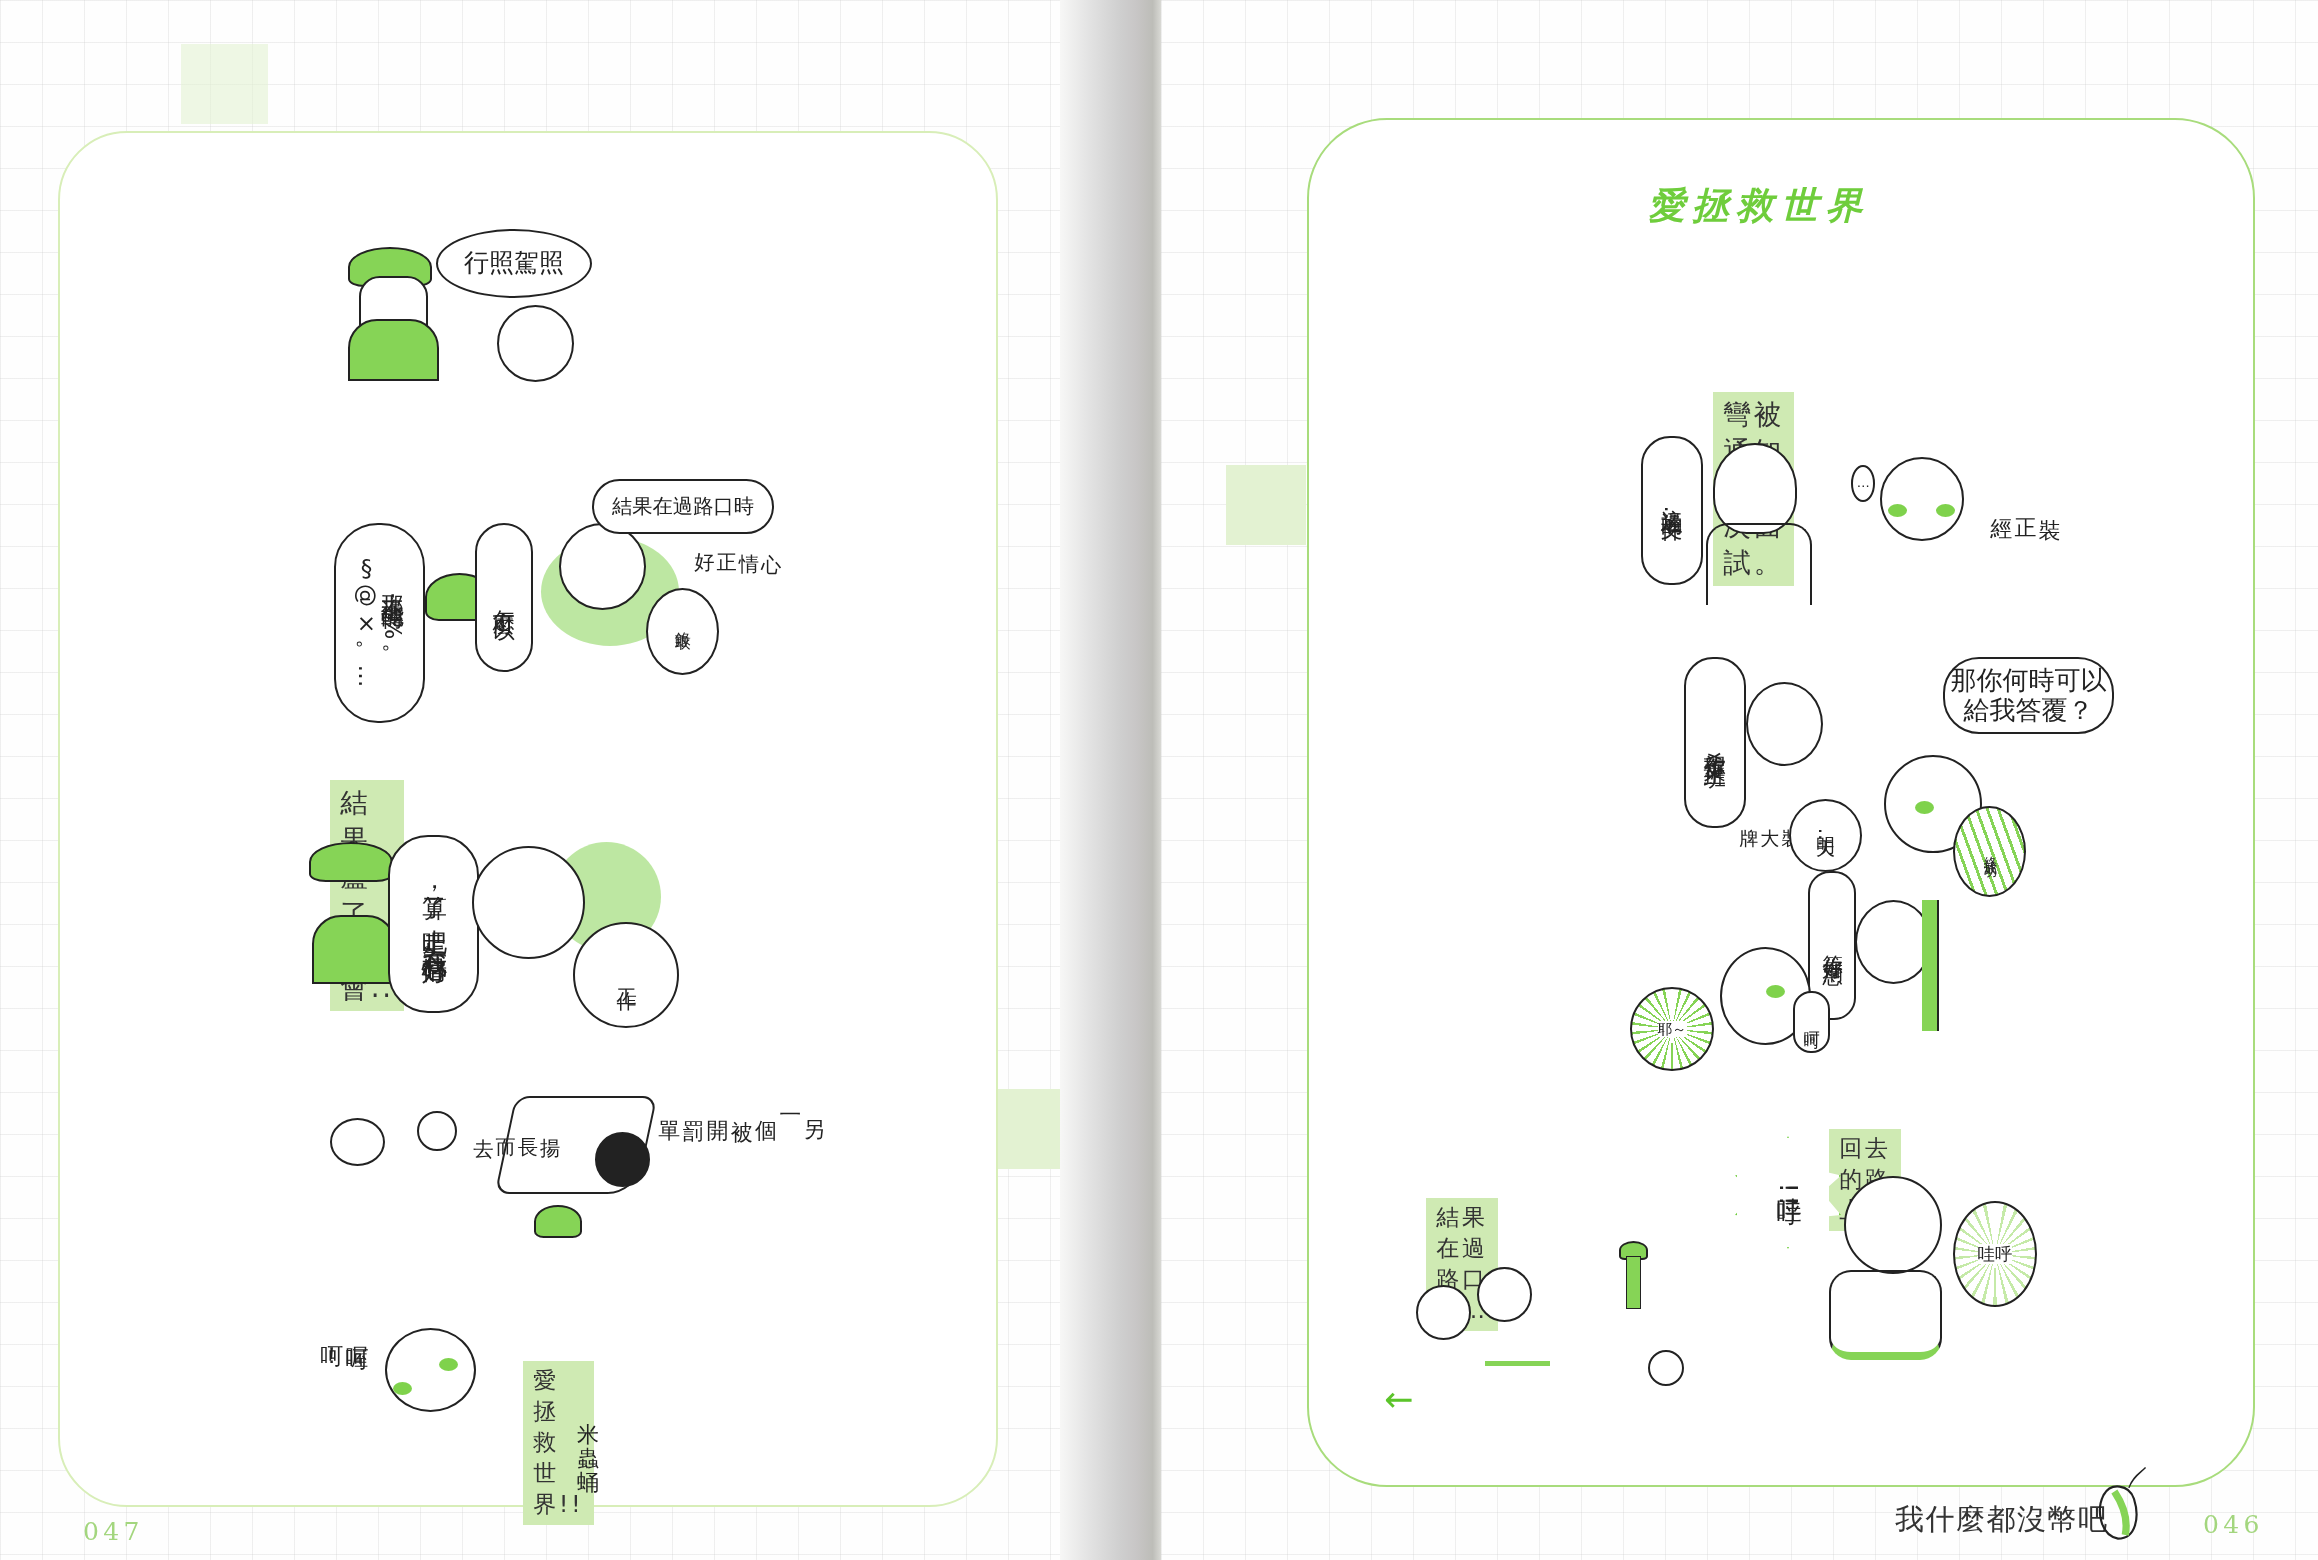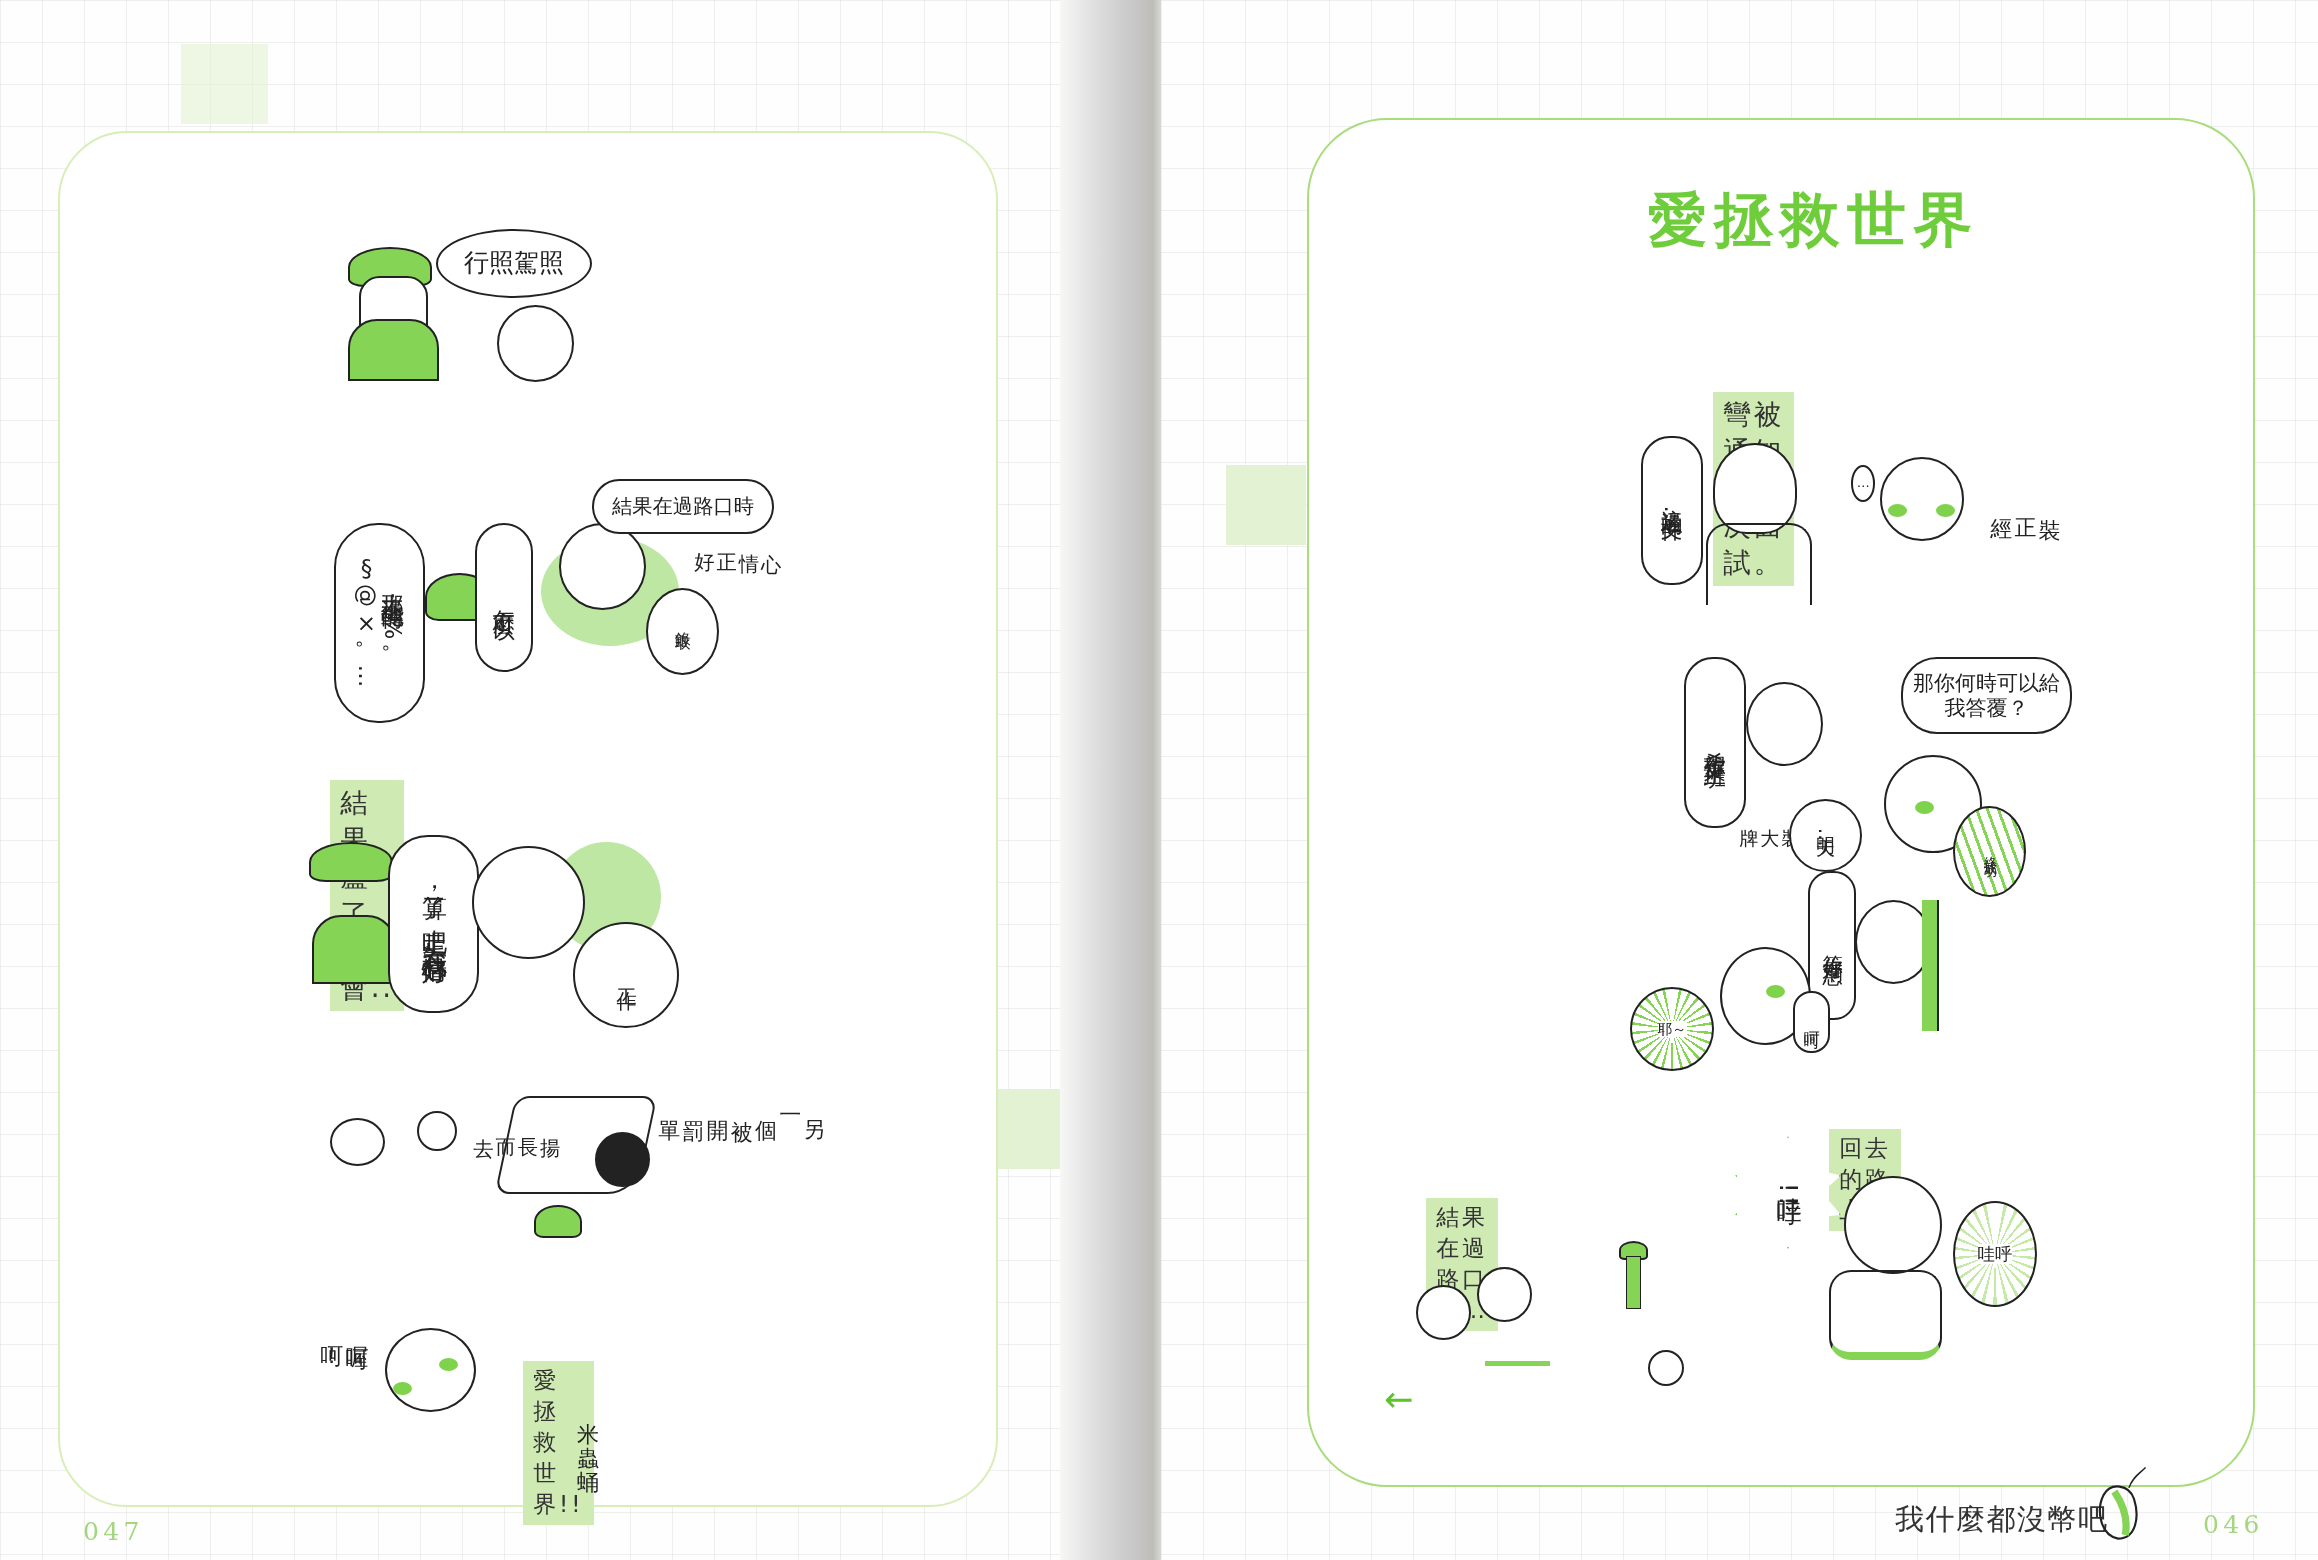--- a/index.html
+++ b/index.html
@@ -10,21 +10,21 @@
       linear-gradient(to right, rgba(200,200,200,0.28) 0.7px, transparent 0.7px),
       linear-gradient(to bottom, rgba(200,200,200,0.28) 0.7px, transparent 0.7px);
     background-size:42px 42px;}
   .page-left{left:0;width:1089px;}
   .page-right{left:1161px;width:1157px;}
   .gutter{position:absolute;left:1060px;top:0;width:109px;height:1561px;
     background:linear-gradient(to right,#f7f7f6 0%,#e4e4e4 25%,#cfcfcf 55%,#c8c6c6 70%,#bdbdb8 85%,#f4f4f0 100%);}
   .frame{position:absolute;border:2.2px solid #a8dc7c;background:#fff;}
   .frame-left{left:58px;top:131px;width:936px;height:1372px;border-radius:69px;border-color:#d8eeb8;}
   .frame-right{left:1307px;top:118px;width:944px;height:1365px;border-radius:80px;}
-  .chapter-title{position:absolute;left:1648px;top:181px;font-size:59px;letter-spacing:7.3px;color:#6fcd3c;font-weight:bold;}
+  .chapter-title{position:absolute;left:1648px;top:181px;font-size:37px;letter-spacing:7.3px;color:#6fcd3c;font-weight:bold;font-style:italic;}
   .caption{position:absolute;background:#cfeab3;color:#333;font-size:27.6px;padding:4.4px 10.2px;letter-spacing:2.9px;}
   .bubble{position:absolute;border:2.2px solid #222;background:#fff;border-radius:50%;color:#222;display:flex;align-items:center;justify-content:center;text-align:center;font-size:25px;line-height:1.15;}
   .vtext{writing-mode:vertical-rl;letter-spacing:2.9px;}
   .note{position:absolute;color:#222;font-size:23px;line-height:1.1;}
   .char{position:absolute;border:2.2px solid #222;border-radius:50%;background:#fff;}
   .blush{position:absolute;width:19px;height:13px;border-radius:50%;background:#7fd24c;}
   .cap{position:absolute;background:#86d456;border:2.2px solid #222;border-radius:50% 50% 20% 20%;}
   .body-green{position:absolute;background:#86d456;border:2.2px solid #222;border-radius:29px 29px 0 0;}
   .green-splash{position:absolute;border-radius:50%;background:rgba(134,212,86,0.55);}
   .side-tab{position:absolute;background:#e3f2d2;}
@@ -132,21 +132,21 @@
     <div class="blush" style="left:54px;top:45px;"></div>
   </div>
   <div class="note vtext" style="left:1989px;top:501px;font-size:22px;">裝正經</div>
 </div>
 
 <div class="panel">
   <div class="bubble vtext" style="left:1684px;top:657px;width:58px;height:167px;border-radius:29px;font-size:22px;">
       <span>希望你來上班</span>
     </div>
   <div class="char" style="left:1746px;top:682px;width:73px;height:80px;"></div>
-  <div class="bubble" style="left:1901px;top:657px;width:167px;height:73px;font-size:21px;border-radius:36px;justify-content:center;">
+  <div class="bubble" style="left:1943px;top:657px;width:167px;height:73px;font-size:26px;border-radius:36px;justify-content:center;">
       <span>那你何時可以給我答覆？</span>
     </div>
   <div class="note vtext" style="left:1739px;top:813px;font-size:19px;">裝大牌</div>
   <div class="bubble" style="left:1789px;top:799px;width:69px;height:69px;font-size:19px;">
       <span class="vtext">明天…</span>
     </div>
   <div class="char" style="left:1884px;top:755px;width:94px;height:94px;">
     <div class="blush" style="left:29px;top:44px;"></div>
   </div>
   <div class="bubble" style="left:1953px;top:806px;width:69px;height:87px;font-size:13px;background:repeating-linear-gradient(70deg,#fff 0 7.3px,#86d456 7.3px 10.2px);">

